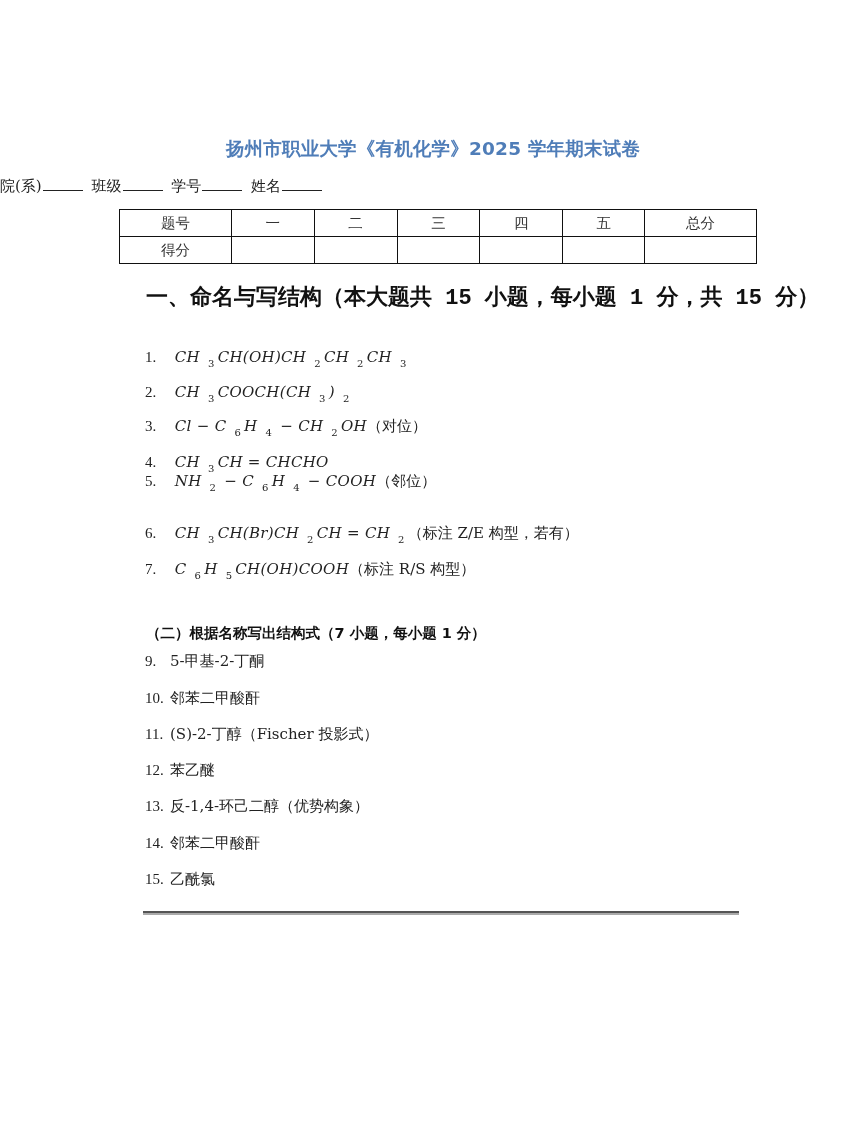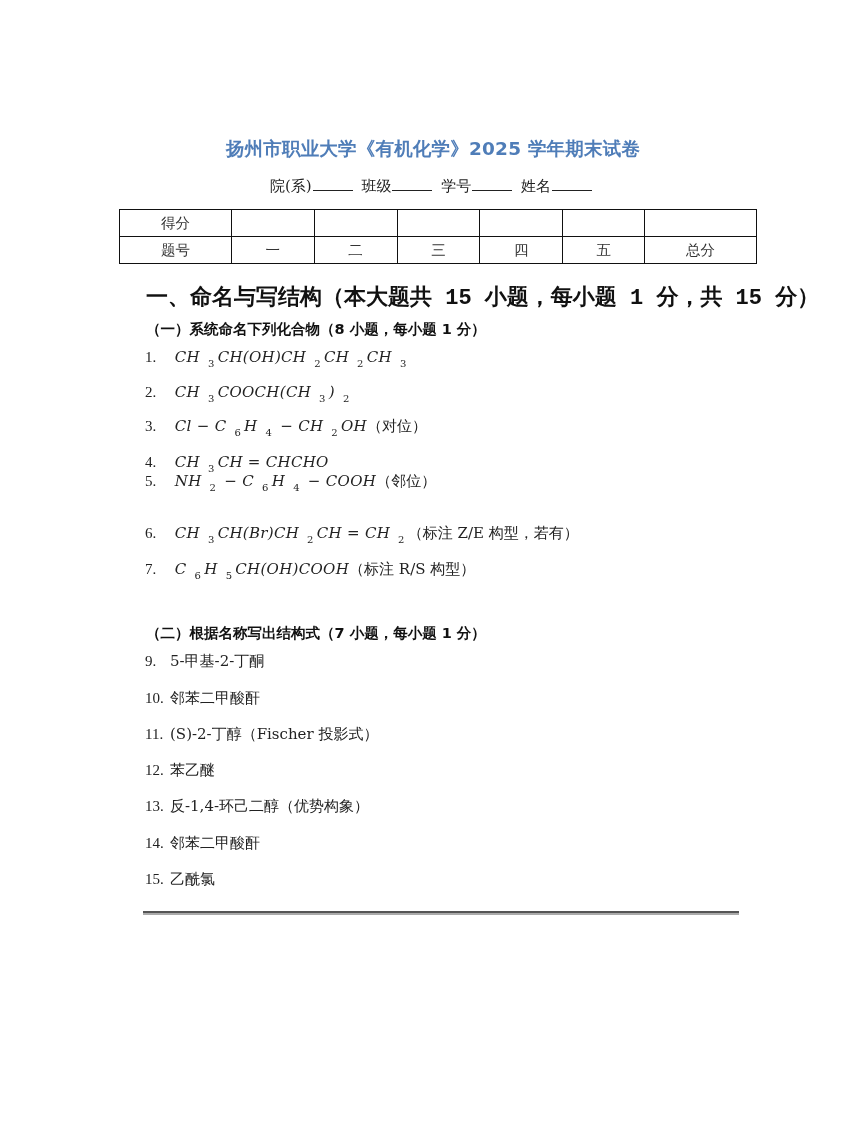--- a/index.html
+++ b/index.html
@@ -2,21 +2,21 @@
 <html><head>
   <meta charset="utf-8">
   <style>
     html, body { margin: 0; padding: 0; background: #ffffff; }
     body { width: 866px; height: 1122px; position: relative; overflow: hidden;
       font-family: "DejaVu Serif", "Liberation Serif", serif; color: #222; }
     .page { position: absolute; left: 0; top: 0; width: 866px; height: 987px; }
     .title { position: absolute; left: 0; width: 866px; top: 136px; text-align: center;
       font-family: "DejaVu Sans", "Liberation Sans", sans-serif; font-weight: bold;
       font-size: 18.5px; color: #4f7db8; letter-spacing: 0.2px; }
-    .info-line { position: absolute; left: 0; width: 866px; top: 176px; text-align: center;
+    .info-line { position: absolute; left: 0; width: 866px; top: 176px; 
       font-size: 15px; color: #222; }
     .info-line .blank { display: inline-block; width: 40px; border-bottom: 1px solid #222;
       margin: 0 4px 0 1px; height: 14px; vertical-align: baseline; }
     table.score { position: absolute; left: 119px; top: 209px; width: 638px;
       border-collapse: collapse; font-size: 14.5px; color: #333; }
     table.score td { border: 1px solid #111; height: 26px; text-align: center; padding: 0;
       font-family: "DejaVu Serif", serif; }
     .h1 { position: absolute; left: 146px; top: 282px; font-size: 22px; font-weight: bold;
       font-family: Liberation Mono, monospace; color: #111; }
     .h2 { position: absolute; left: 146px; font-size: 14.5px; font-weight: bold;
@@ -48,43 +48,42 @@
       <col style="width:112px">
         <col style="width:83px">
         <col style="width:83px">
         <col style="width:83px">
         <col style="width:83px">
         <col style="width:82px">
         <col style="width:112px">
     </colgroup>
     <tbody>
         <tr>
+      <td>题号</td>
+      <td>一</td>
+      <td>二</td>
+      <td>三</td>
+      <td>四</td>
+      <td>五</td>
+      <td>总分</td>
+    </tr>
+    <tr>
       <td>得分</td>
       <td></td>
       <td></td>
       <td></td>
       <td></td>
       <td></td>
       <td></td>
     </tr>
-    <tr>
-      <td>题号</td>
-      <td>一</td>
-      <td>二</td>
-      <td>三</td>
-      <td>四</td>
-      <td>五</td>
-      <td>总分</td>
-    </tr>
   </tbody>
     </table>
 
   <div class="h1">一、命名与写结构（本大题共 15 小题，每小题 1 分，共 15 分）</div>
 
-  <div class="h2" style="top:320px">（一）系统命名下列化合物（8 小题，每小题 1 分）</div>
 
   <div class="q" style="top:342px">
     <span class="num">1.</span>
     <span class="formula">CH<sub>3</sub>CH(OH)CH<sub>2</sub>CH<sub>2</sub>CH<sub>3</sub></span>
   </div>
   <div class="q" style="top:377px">
     <span class="num">2.</span>
     <span class="formula">CH<sub>3</sub>COOCH(CH<sub>3</sub>)<sub>2</sub></span>
   </div>
   <div class="q" style="top:411px">

